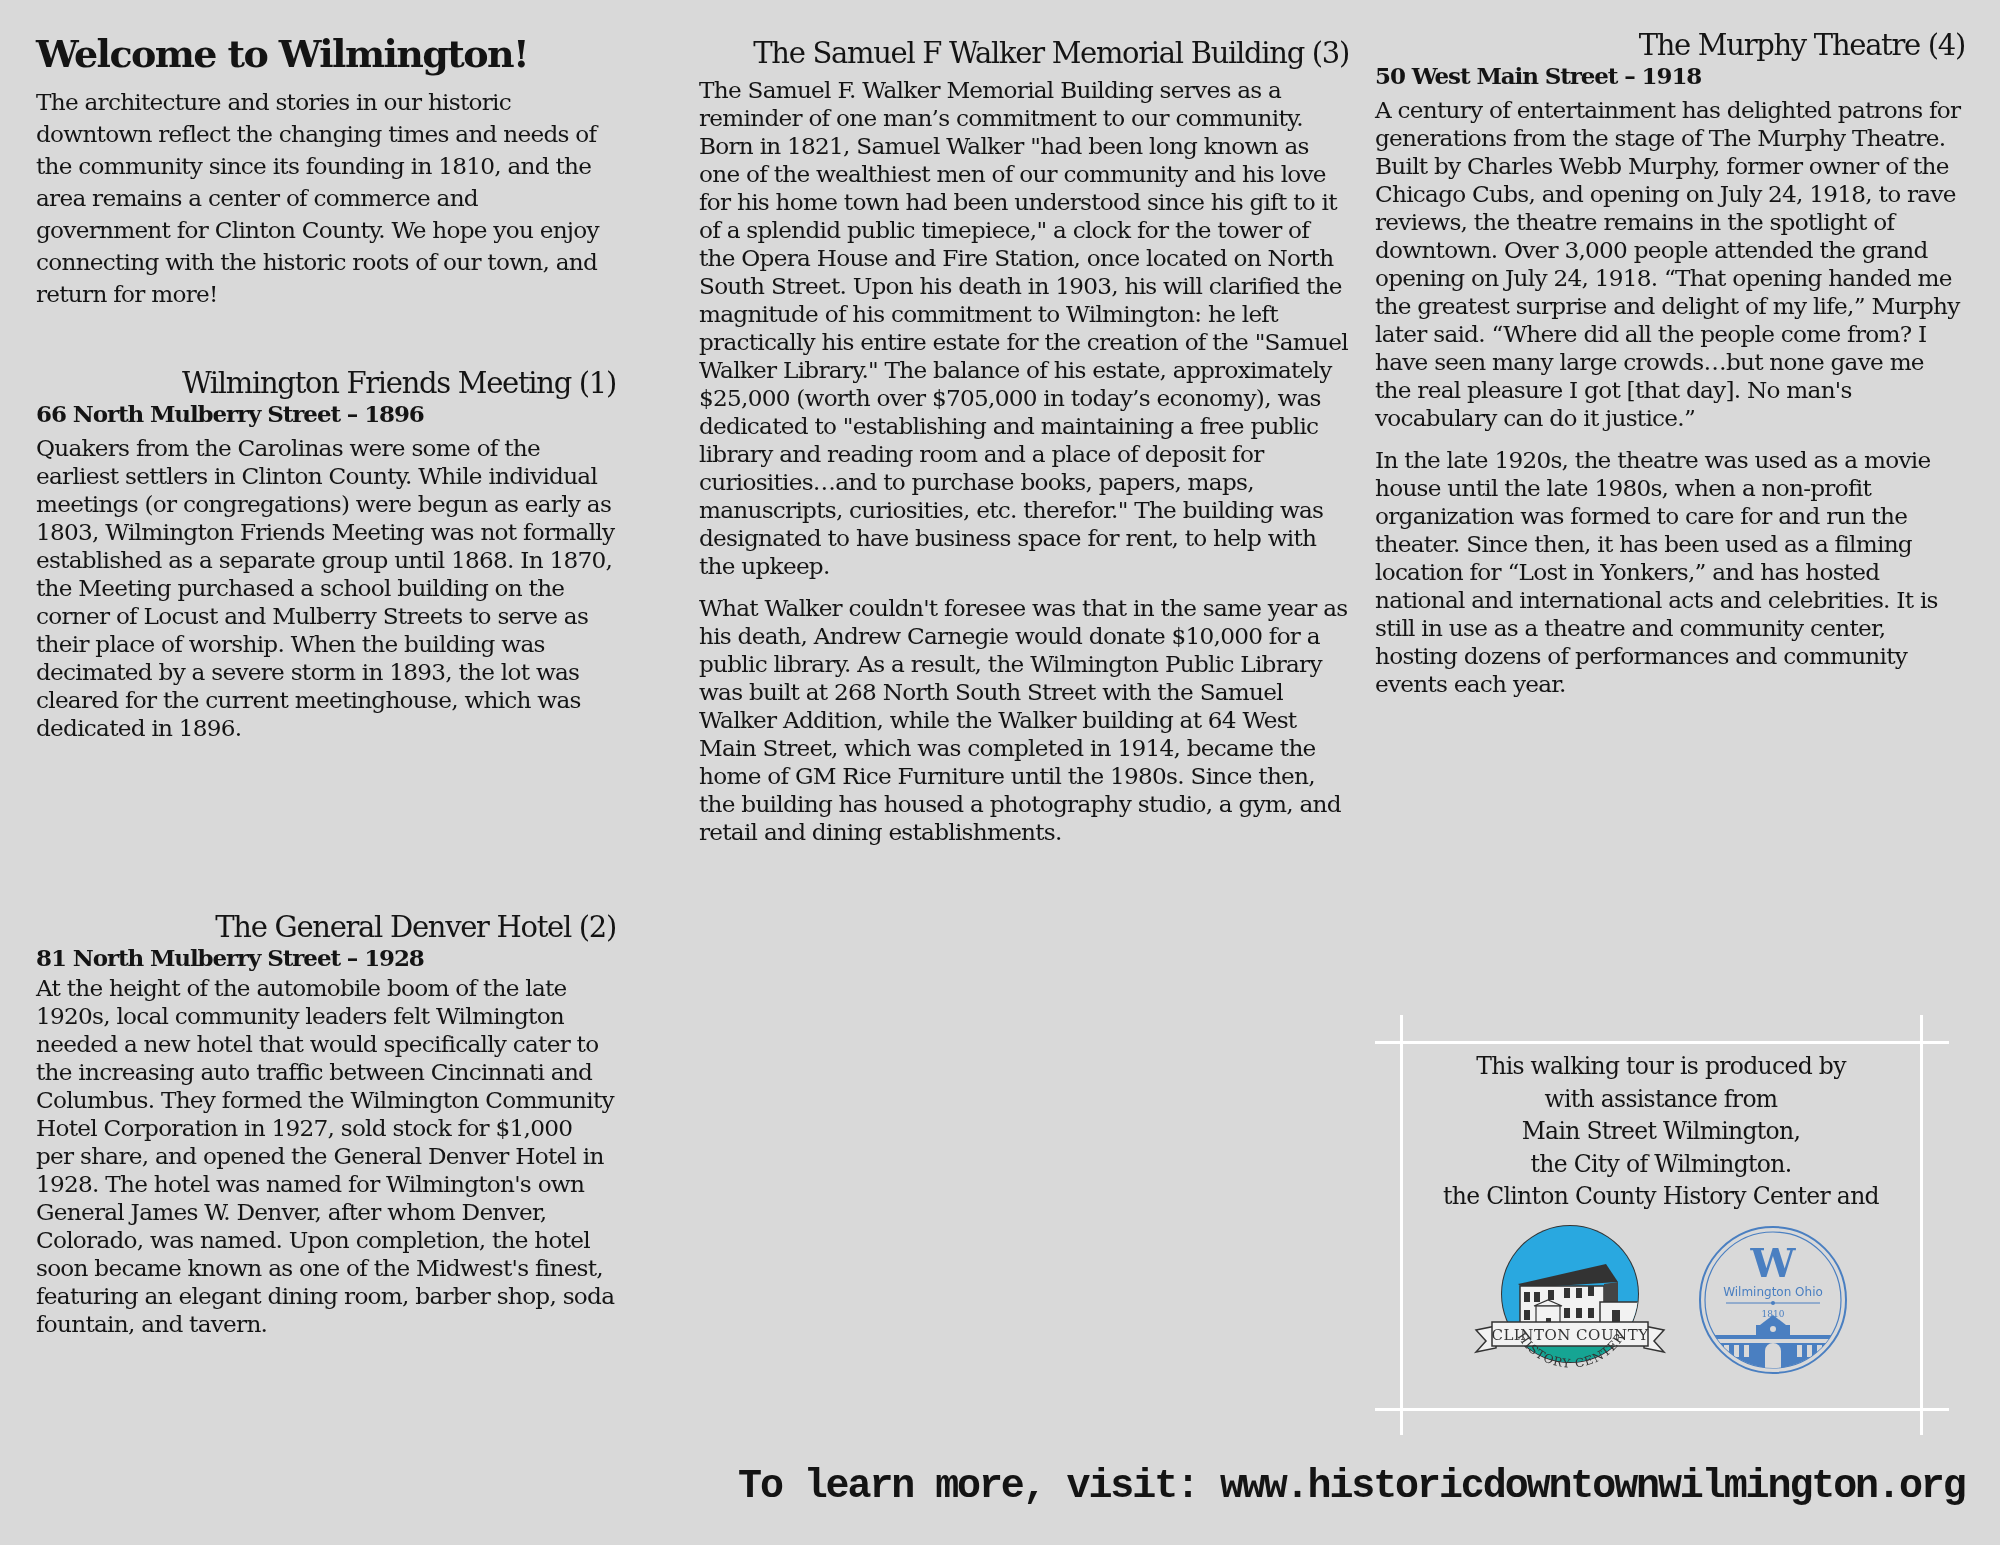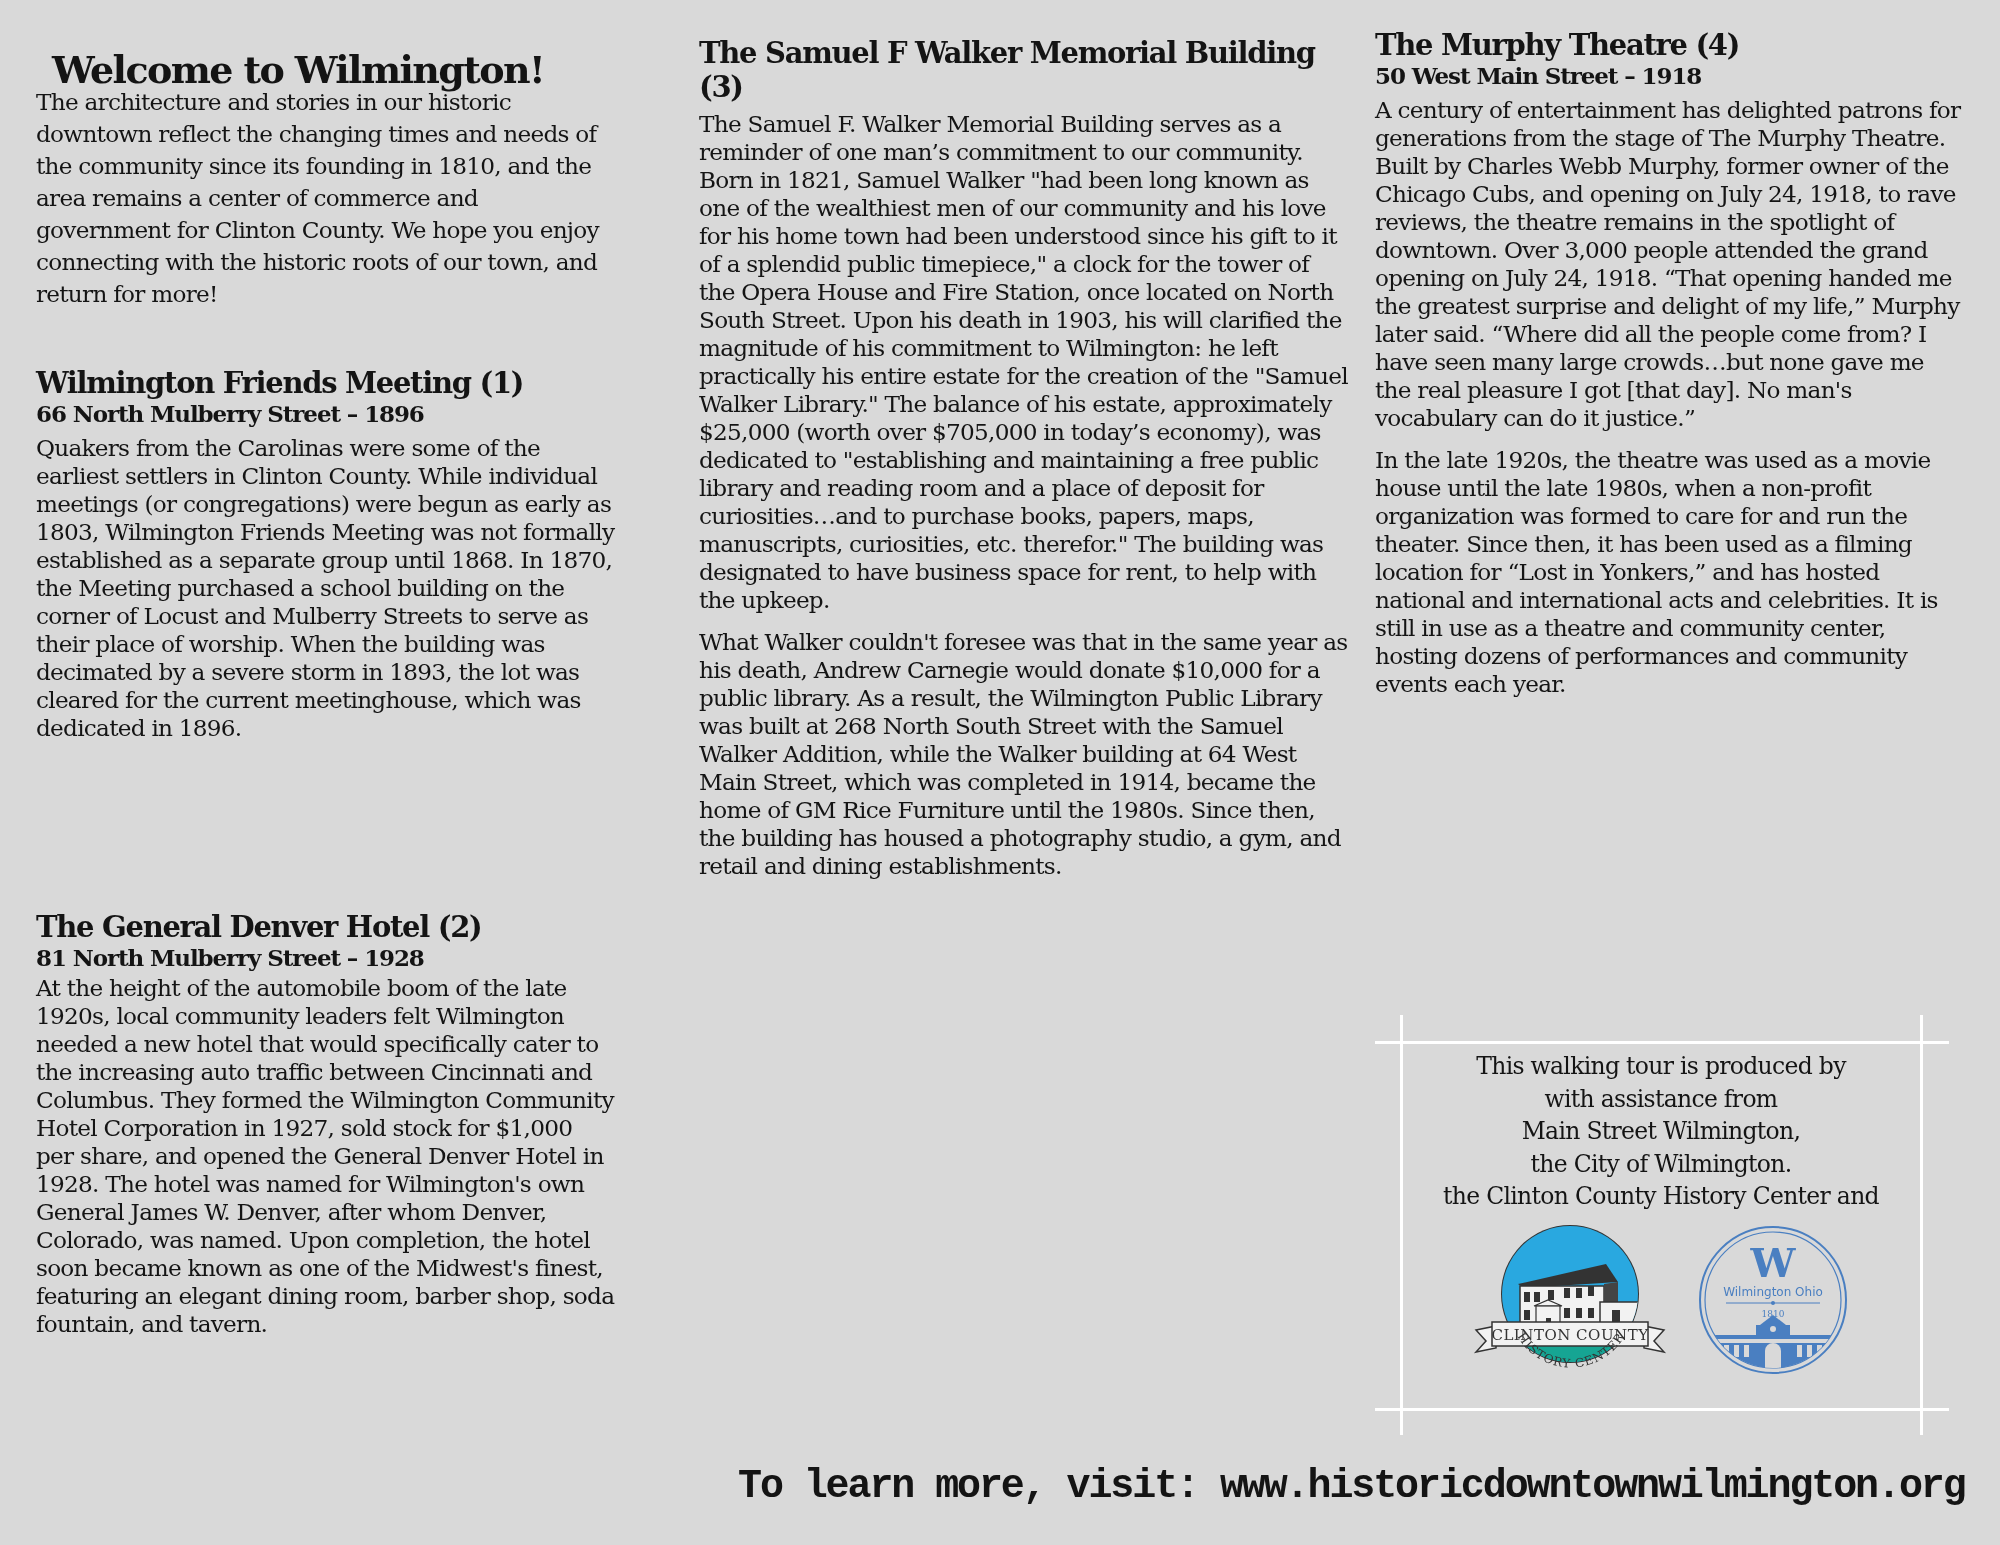--- a/index.html
+++ b/index.html
@@ -16,29 +16,30 @@
   .col-2 { left: 699px; width: 650px; }
   .col-3 { left: 1375px; width: 590px; }
 
   .main-title {
     position: absolute;
     font-family: "DejaVu Serif", serif;
     font-weight: bold;
     font-size: 38px;
     letter-spacing: -1.6px;
     line-height: 44px;
-    margin: 16px;
+    margin: 0;
   }
   .sec-title {
     font-family: "DejaVu Serif", serif;
-    font-weight: bold;
+    font-weight: normal;
     font-size: 29px;
     letter-spacing: -1.3px;
     line-height: 34px;
     margin: 0;
+    text-align: right;
   }
   .sec-sub {
     font-family: "DejaVu Serif", serif;
     font-weight: bold;
     font-size: 23px;
     letter-spacing: -1.1px;
     line-height: 28px;
     margin: 0;
   }
   .body-text {

